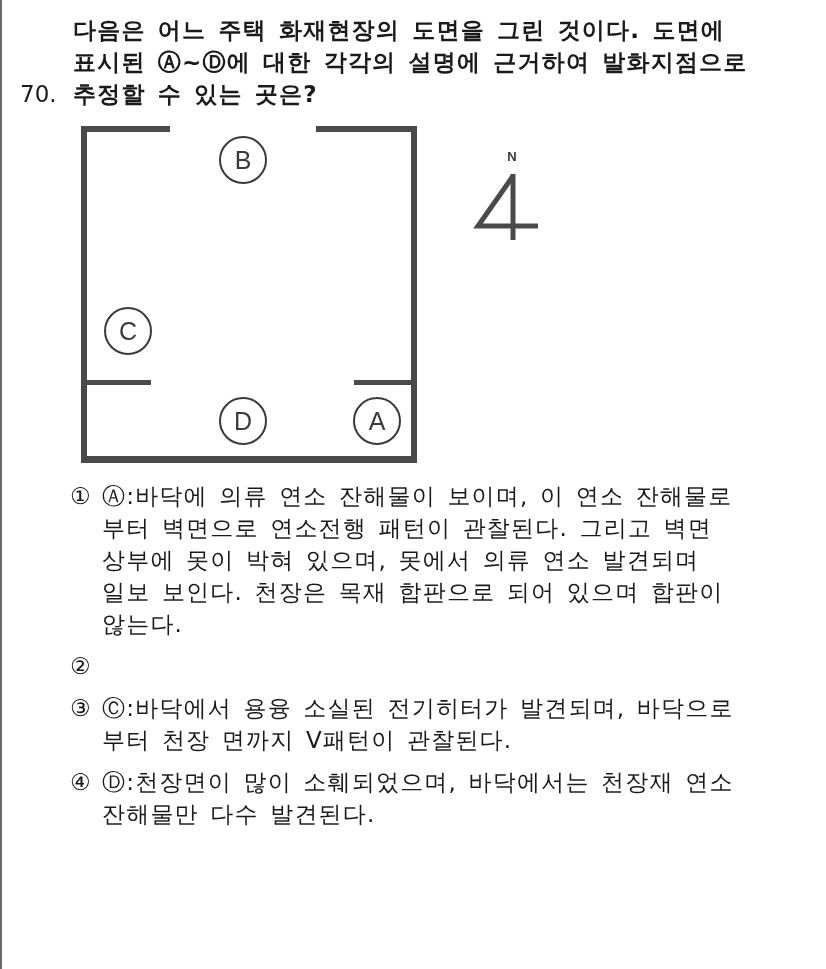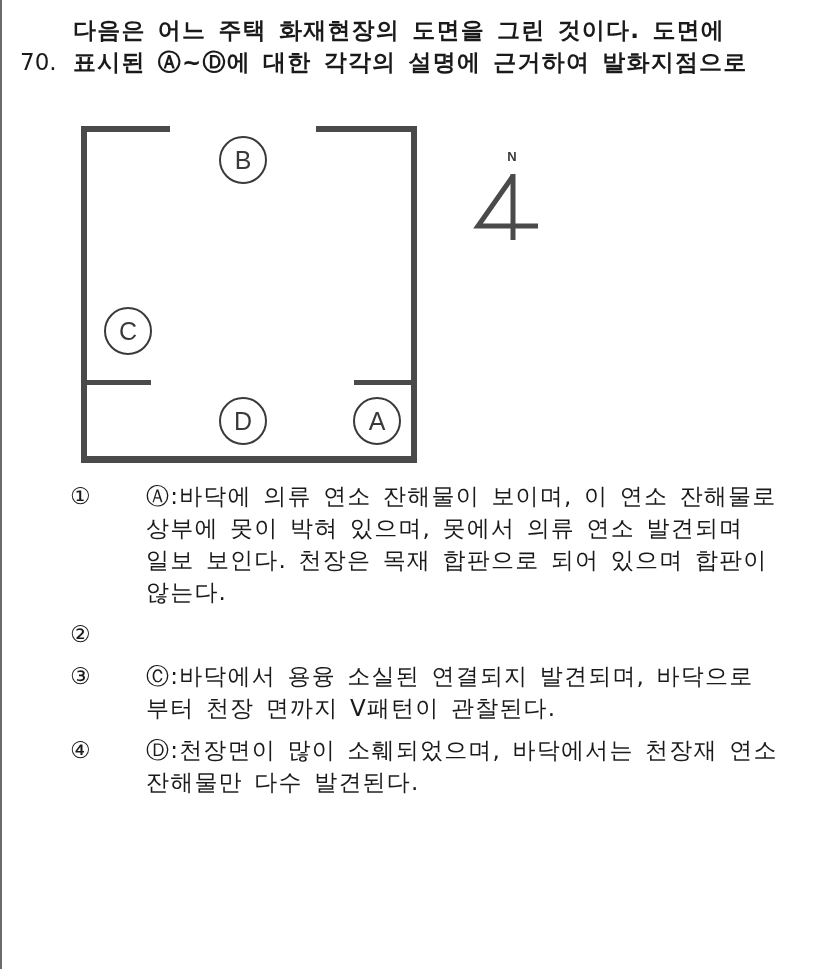--- a/index.html
+++ b/index.html
@@ -77,34 +77,34 @@
     }
     .opt-body {
       font-size: 23px;
       line-height: 32px;
       letter-spacing: 1.2px;
       word-spacing: 3px;
     }
     .opt-body span {
       display: block;
       white-space: nowrap;
-      margin-left: 44px;
     }
   </style>
 </head>
 <body>
 
 <div class="left-rule"></div>
 
 <div class="question">
   <div class="q-head">
     <div class="q-num">70.</div>
     <div class="q-text">
       <span>다음은 어느 주택 화재현장의 도면을 그린 것이다. 도면에</span>
       <span>표시된 Ⓐ~Ⓓ에 대한 각각의 설명에 근거하여 발화지점으로</span>
+      <span>추정할 수 있는 곳은?</span>
     </div>
   </div>
 </div>
 
 <div class="figure">
   <svg width="500" height="370" viewBox="60 110 500 370" xmlns="http://www.w3.org/2000/svg">
     <g fill="#4a4a4a">
 
       <rect x="81" y="126" width="6" height="337"></rect>
 
@@ -144,34 +144,35 @@
       <line x1="513" y1="174" x2="513" y2="240" stroke="#4a4a4a" stroke-width="5"></line>
     </g>
   </svg>
 </div>
 
 <div class="options">
   <div class="option">
     <div class="opt-marker">①</div>
     <div class="opt-body">
       <span>Ⓐ:바닥에 의류 연소 잔해물이 보이며, 이 연소 잔해물로</span>
+      <span>부터 벽면으로 연소전행 패턴이 관찰된다. 그리고 벽면</span>
       <span>상부에 못이 박혀 있으며, 못에서 의류 연소 발견되며</span>
       <span>일보 보인다. 천장은 목재 합판으로 되어 있으며 합판이</span>
       <span>않는다.</span>
     </div>
   </div>
 
   <div class="option">
     <div class="opt-marker">②</div>
   </div>
 
   <div class="option">
     <div class="opt-marker">③</div>
     <div class="opt-body">
-      <span>Ⓒ:바닥에서 용융 소실된 연결되지 발견되며, 바닥으로</span>
+      <span>Ⓒ:바닥에서 용융 소실된 전기히터가 발견되며, 바닥으로</span>
       <span>부터 천장 면까지 V패턴이 관찰된다.</span>
     </div>
   </div>
 
   <div class="option">
     <div class="opt-marker">④</div>
     <div class="opt-body">
       <span>Ⓓ:천장면이 많이 소훼되었으며, 바닥에서는 천장재 연소</span>
       <span>잔해물만 다수 발견된다.</span>
     </div>

